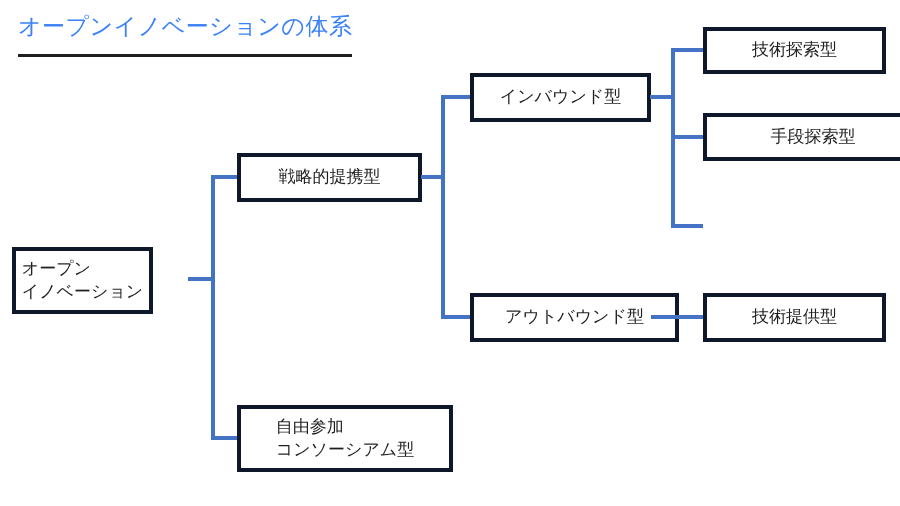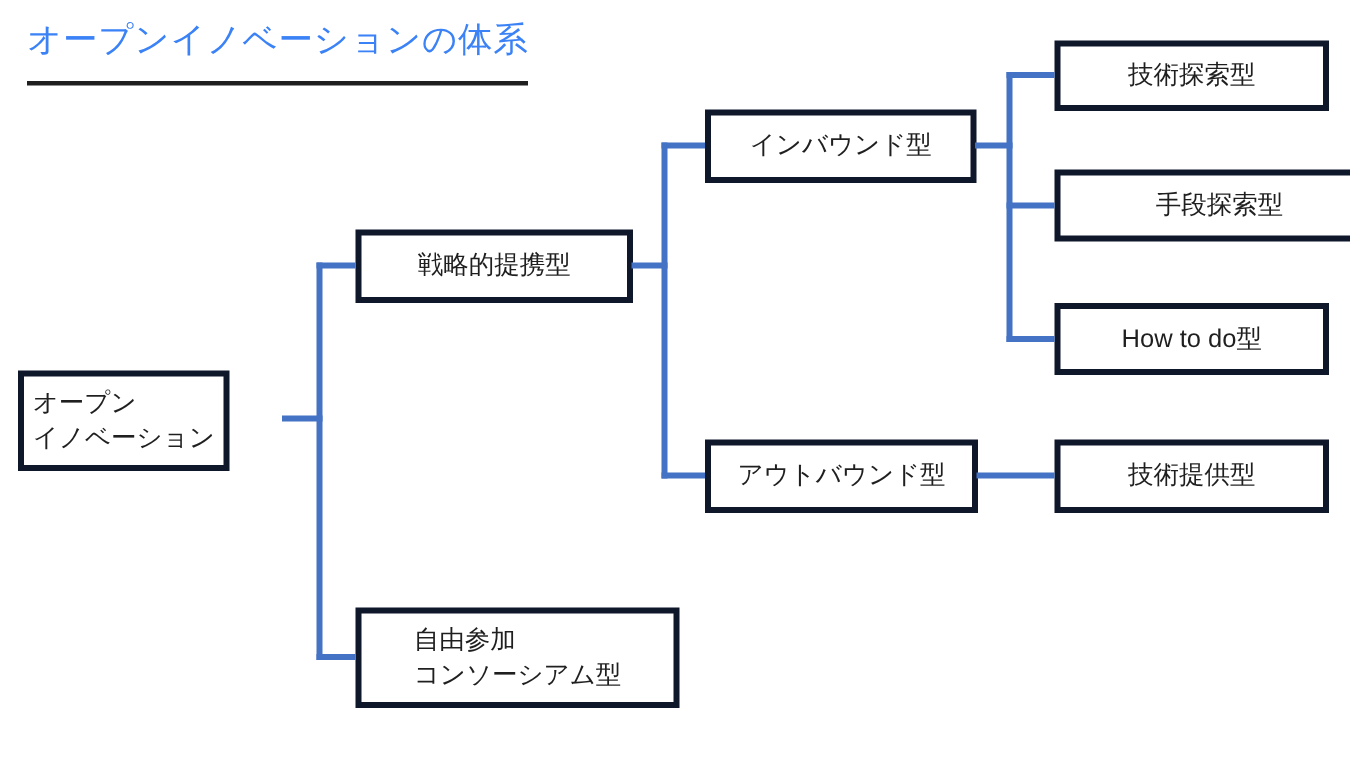--- a/index.html
+++ b/index.html
@@ -41,21 +41,21 @@
     white-space: pre-line;
   }
   .conn {
     position: absolute;
     background: #4472C4;
   }
   
   .n-root         { left: 12px;  top: 247px; width: 141px; height: 67px; }
   .n-strategic    { left: 237px; top: 153px; width: 185px; height: 49px; }
   .n-inbound      { left: 470px; top: 73px;  width: 181px; height: 49px; }
-  .n-outbound     { left: 470px; top: 293px; width: 182px; height: 49px; }
+  .n-outbound     { left: 470px; top: 293px; width: 209px; height: 49px; }
   .n-tech-search  { left: 703px; top: 27px;  width: 183px; height: 47px; }
   .n-means-search { left: 703px; top: 113px; width: 220px; height: 48px; }
   .n-how-to-do    { left: 703px; top: 202px; width: 183px; height: 48px; }
   .n-tech-provide { left: 703px; top: 293px; width: 183px; height: 49px; }
   .n-consortium   { left: 237px; top: 405px; width: 216px; height: 67px; }
   
   .c-root-out        { left: 188px; top: 277px; width: 27px;  height: 4px; }
   .c-l1-vert         { left: 211px; top: 175px; width: 4px;   height: 265px; }
   .c-to-strategic    { left: 211px; top: 175px; width: 26px;  height: 4px; }
   .c-to-consortium   { left: 211px; top: 436px; width: 26px;  height: 4px; }
@@ -77,21 +77,20 @@
 
   <div class="title">オープンイノベーションの体系</div>
 
   <div class="node n-root">オープン
 イノベーション</div>
   <div class="node n-strategic">戦略的提携型</div>
   <div class="node n-inbound">インバウンド型</div>
   <div class="node n-outbound">アウトバウンド型</div>
   <div class="node n-tech-search">技術探索型</div>
   <div class="node n-means-search">手段探索型</div>
-  <div class="node n-how-to-do">How to do型</div>
   <div class="node n-tech-provide">技術提供型</div>
   <div class="node n-consortium">自由参加
 コンソーシアム型</div>
 
   <div class="conn c-root-out"></div>
   <div class="conn c-l1-vert"></div>
   <div class="conn c-to-strategic"></div>
   <div class="conn c-to-consortium"></div>
 
   <div class="conn c-strategic-out"></div>

